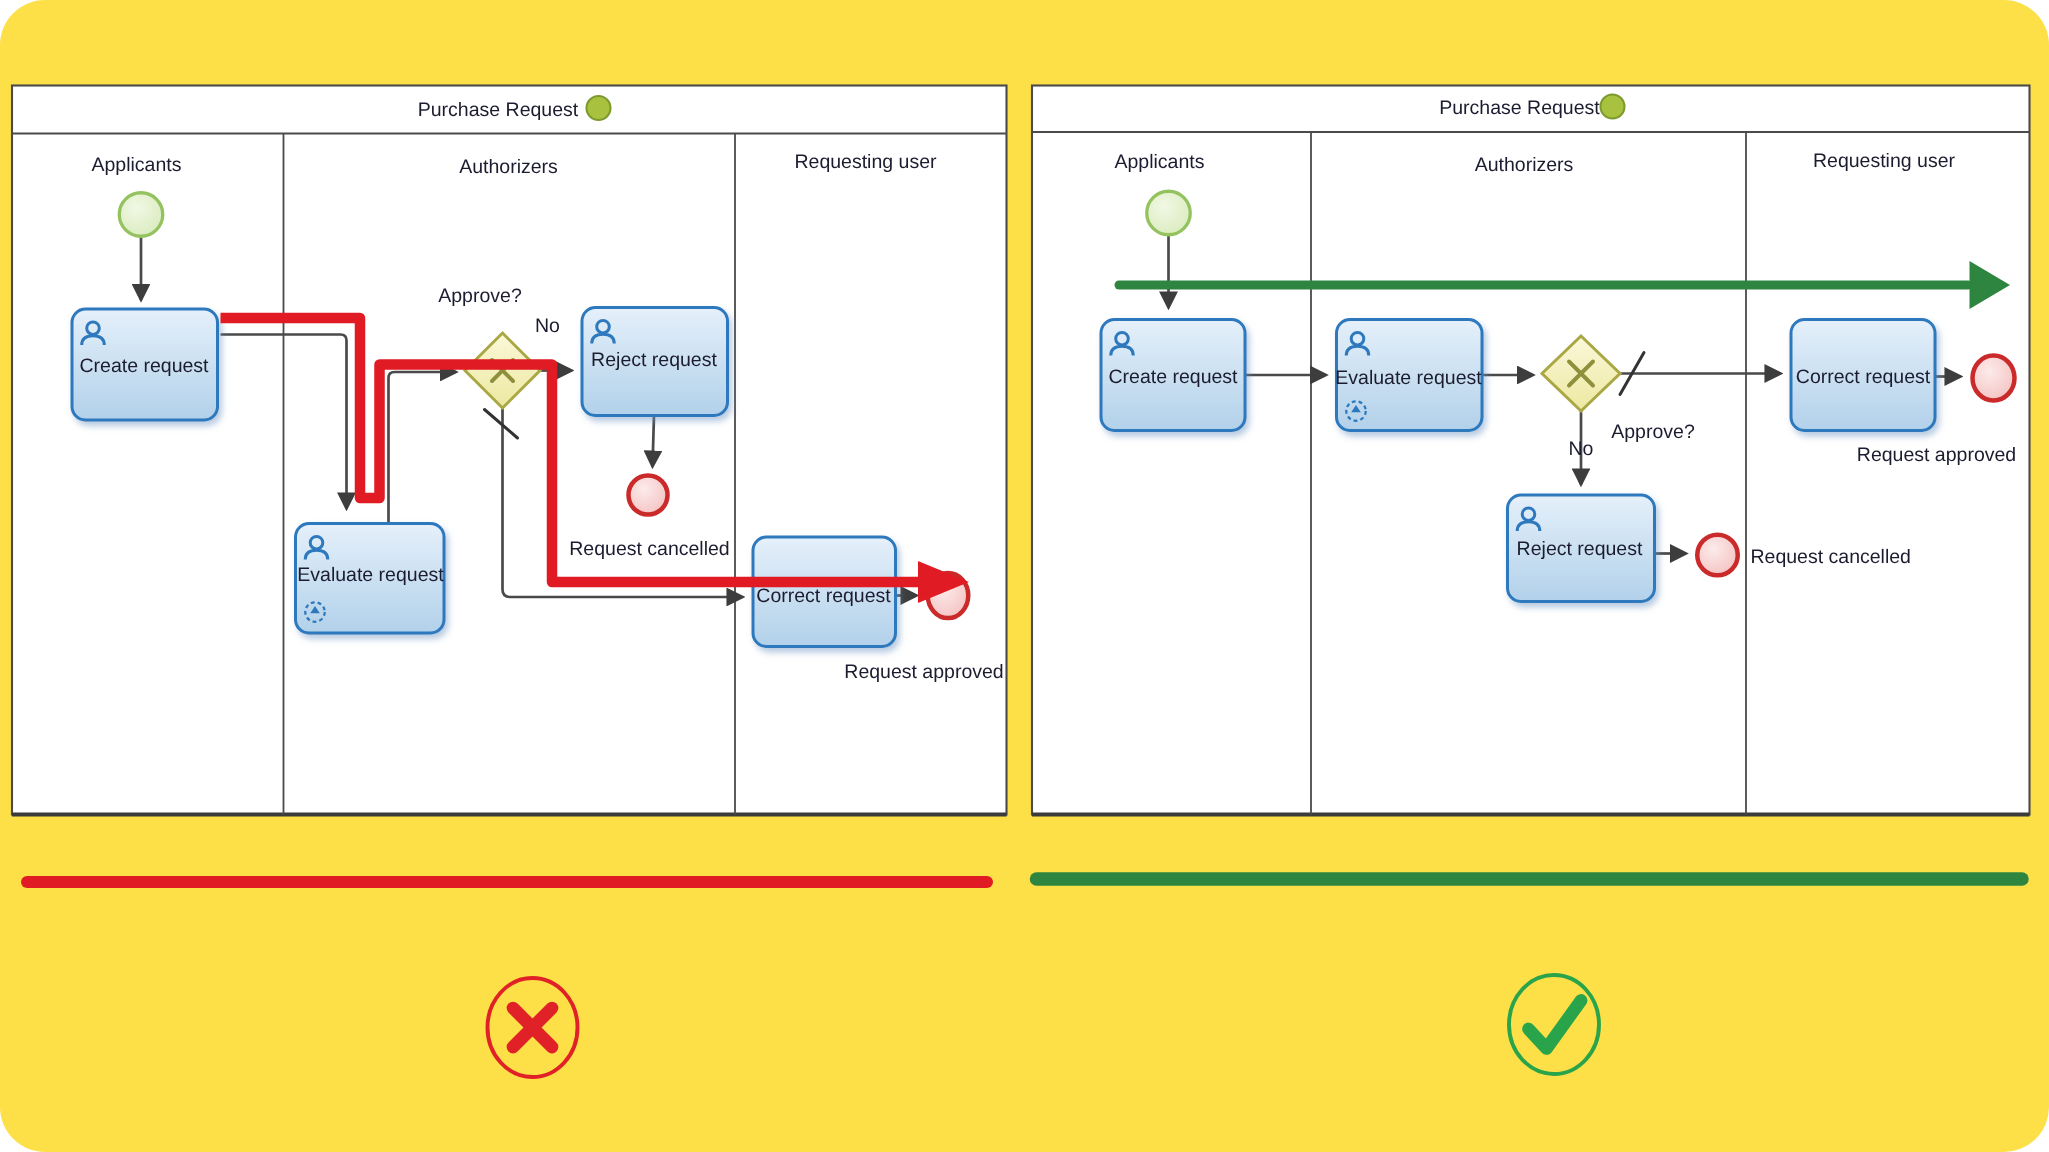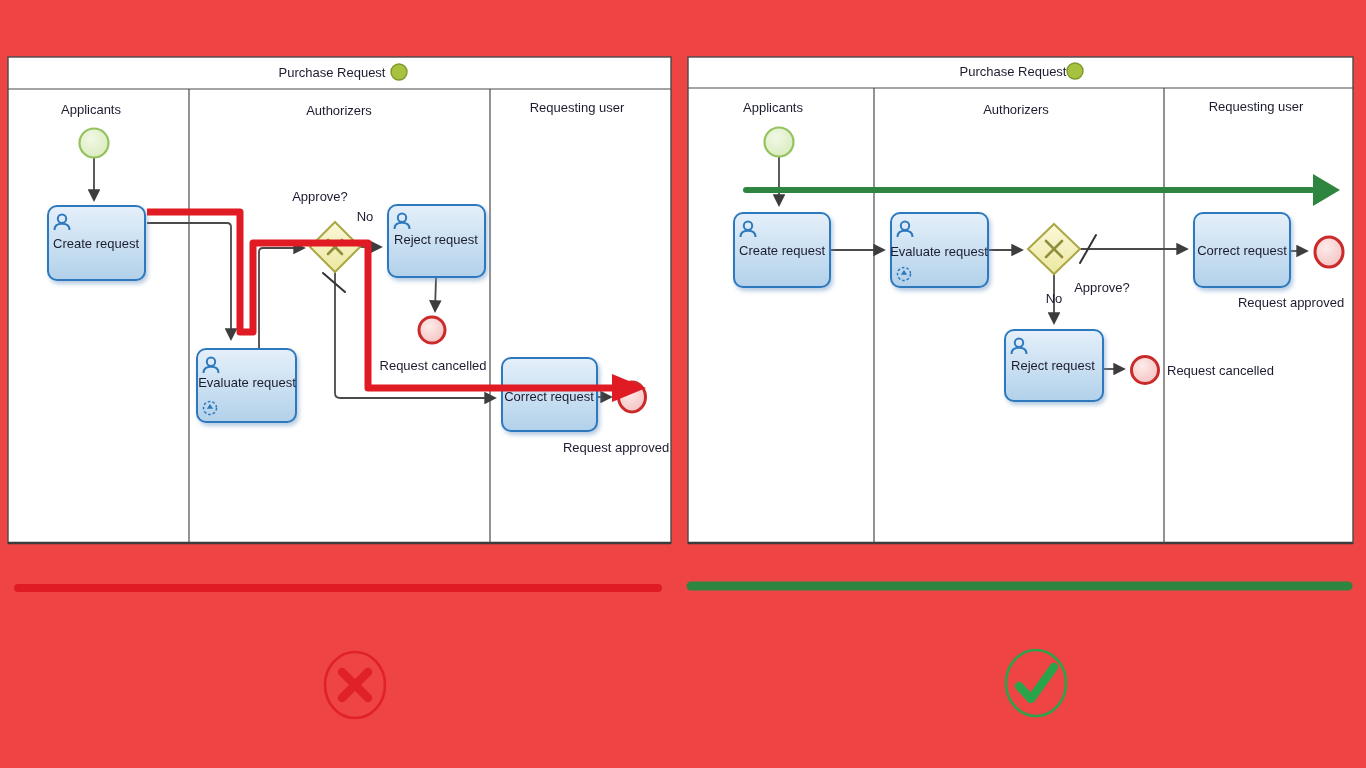--- a/index.html
+++ b/index.html
@@ -1,17 +1,17 @@
 <!DOCTYPE html>
 <html><head>
 <meta charset="utf-8">
 <style>
   html,body{margin:0;padding:0;background:#ffffff;}
-  .stage{position:relative;width:1366px;height:768px;background:#ef4444;overflow:hidden;
-         font-family:"Liberation Sans", sans-serif;}
+  .stage{position:relative;width:1366px;height:768px;background:#fde047;overflow:hidden;
+         font-family:"Liberation Sans", sans-serif;border-radius:30px;}
   svg{position:absolute;left:0;top:0;}
   .pool{fill:#ffffff;stroke:#4a4a4a;stroke-width:1.4;}
   .pool-line{stroke:#4a4a4a;stroke-width:1.2;fill:none;}
   .pool-bottom{stroke:#3b3b3b;stroke-width:2.6;fill:none;}
   .lbl{font:13px "Liberation Sans", sans-serif;fill:#1c1c30;text-anchor:middle;}
   .lbl-start{text-anchor:start;}
   .task{fill:url(#taskGrad);stroke:#2e79bd;stroke-width:2;rx:9;}
   .task-g{filter:drop-shadow(2.5px 3px 2px rgba(110,150,195,.5));}
   .flow{stroke:#4a4a4a;stroke-width:1.8;fill:none;marker-end:url(#arrow);}
   .startEvent{fill:url(#startGrad);stroke:#94c25e;stroke-width:2.2;}

